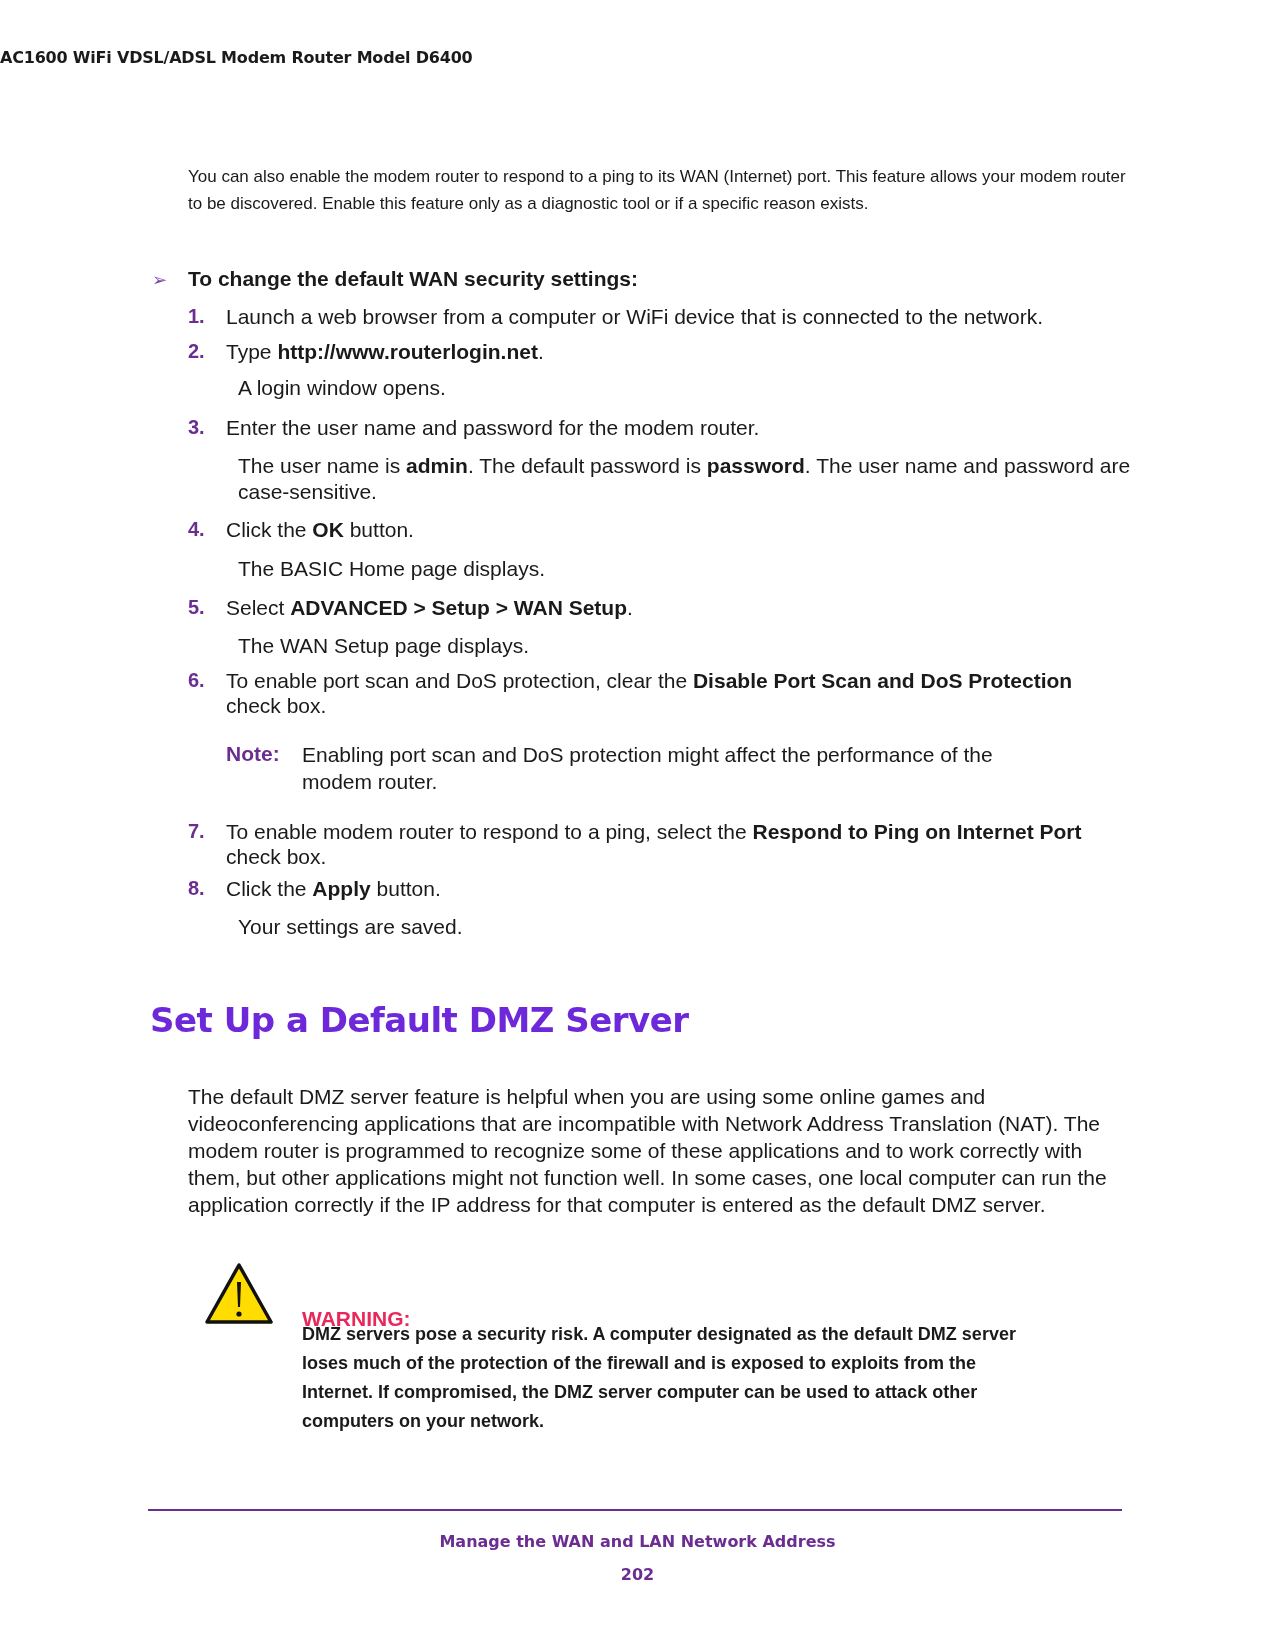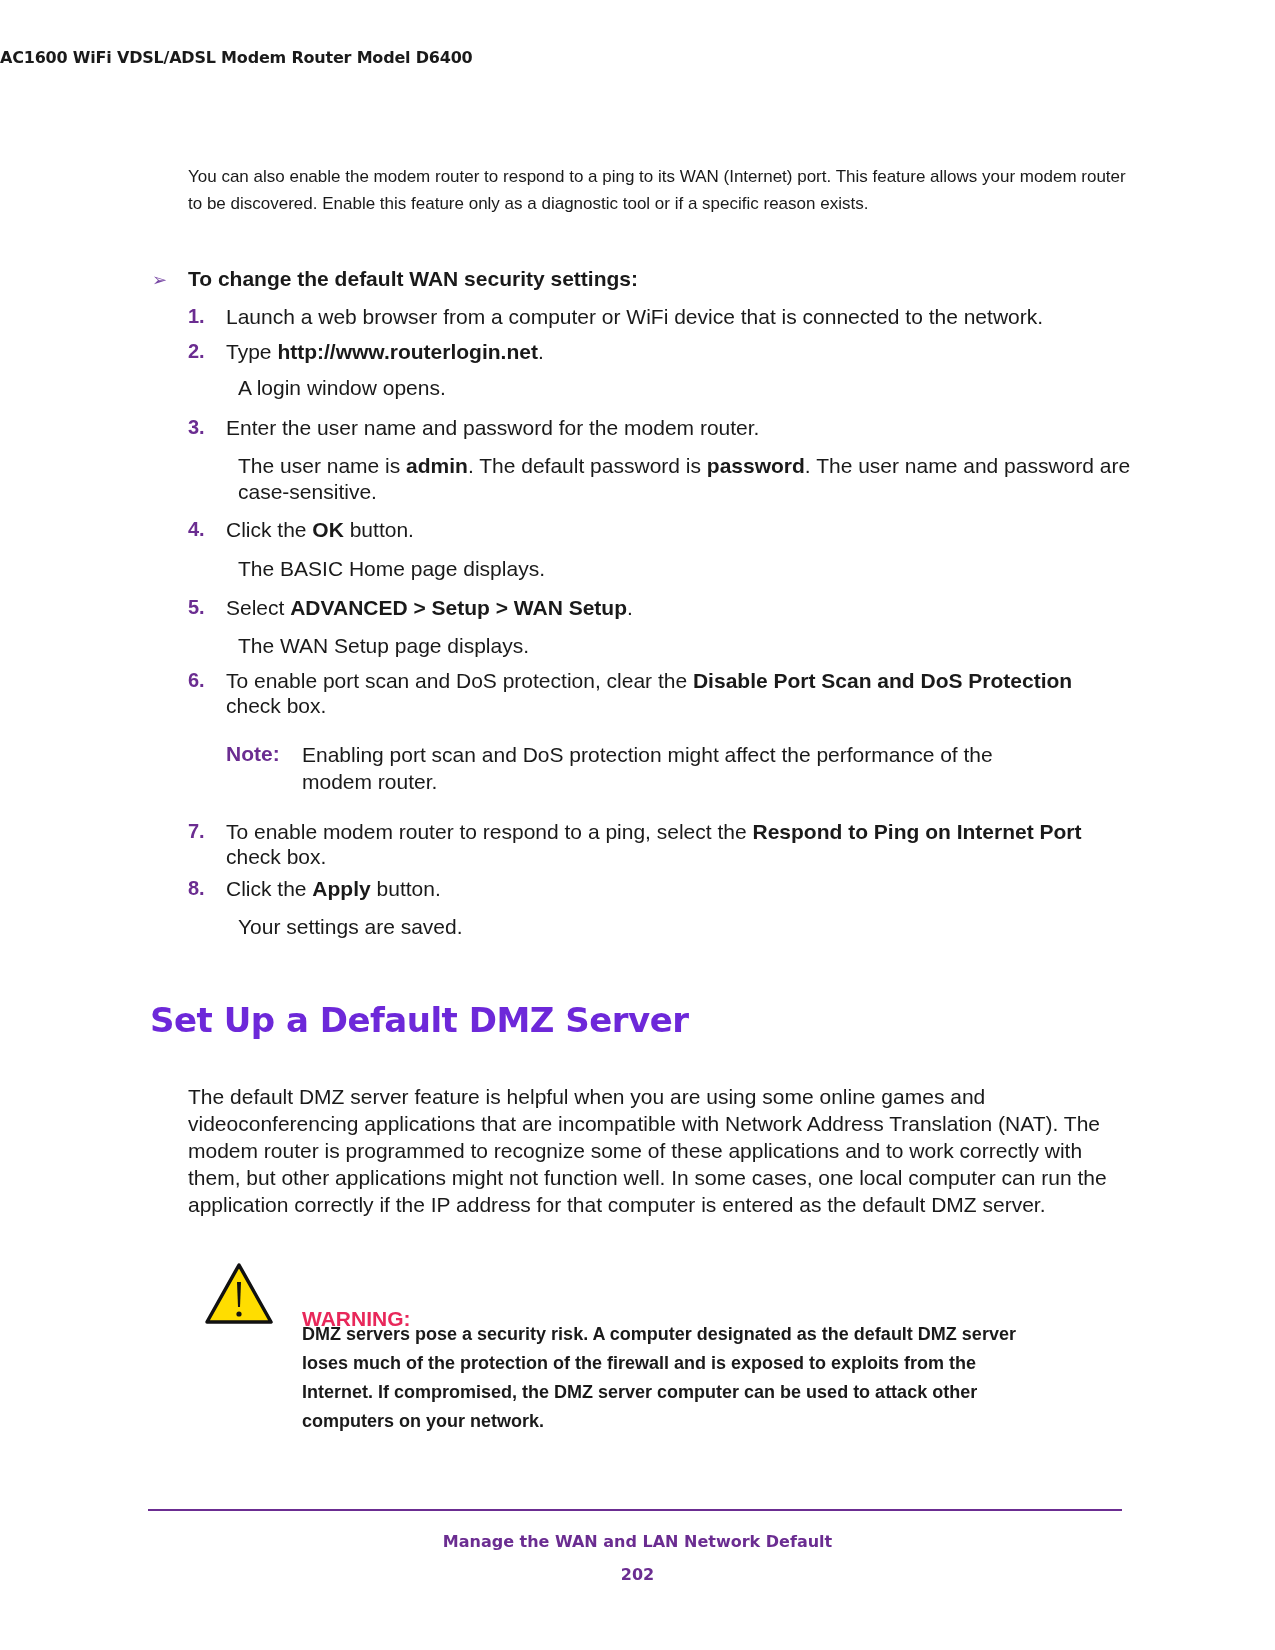--- a/index.html
+++ b/index.html
@@ -81,14 +81,14 @@
   <svg width="70" height="64" viewBox="0 0 70 64">
     <path d="M35 3 L67 60 L3 60 Z" fill="#ffdd00" stroke="#111" stroke-width="3.5" stroke-linejoin="round"></path>
     <path d="M33 20 L37 20 L36 45 L34 45 Z" fill="#111"></path>
     <circle cx="35" cy="52" r="2.6" fill="#111"></circle>
   </svg>
 </div>
 <div class="abs warn-label">WARNING:</div>
 <div class="abs warn-text">DMZ servers pose a security risk. A computer designated as the default DMZ server loses much of the protection of the firewall and is exposed to exploits from the Internet. If compromised, the DMZ server computer can be used to attack other computers on your network.</div>
 
 <div class="abs footer-rule"></div>
-<div class="abs footer-title">Manage the WAN and LAN Network Default</div>
+<div class="abs footer-title">Manage the WAN and LAN Network Address</div>
 <div class="abs footer-page">202</div>
 
 </body></html>

